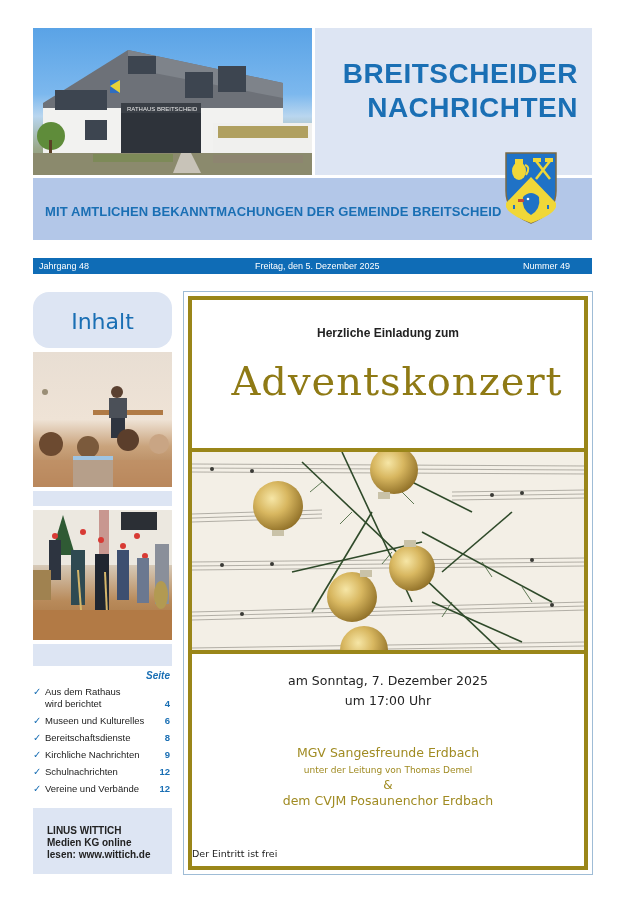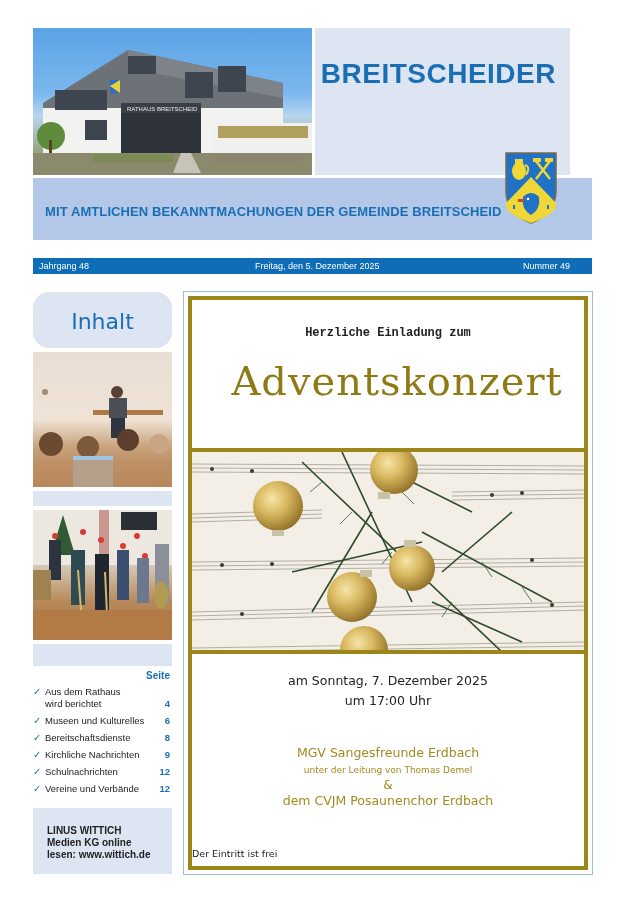--- a/index.html
+++ b/index.html
@@ -7,21 +7,21 @@
     body { position: relative; font-family: "DejaVu Sans", sans-serif; }
 
     
     .hero-photo {
       position: absolute; left: 33px; top: 28px; width: 279px; height: 147px;
       background: linear-gradient(180deg, #5aa3e6 0%, #7cb8ee 45%, #b9d6ef 60%, #9aa88a 82%, #8a8e70 100%);
       overflow: hidden;
     }
     .hero-photo svg { position: absolute; left: 0; top: 0; }
     .title-panel {
-      position: absolute; left: 315px; top: 28px; width: 255px; height: 147px;
+      position: absolute; left: 315px; top: 28px; width: 277px; height: 147px;
       background: #dde5f3;
     }
     .title-line {
       position: absolute; right: 14px;
       font-family: "Liberation Sans", sans-serif; font-weight: bold;
       font-size: 28px; color: #1a6fb4; letter-spacing: 0.5px; text-align: right;
     }
     .title-line.l1 { top: 30px; }
     .title-line.l2 { top: 64px; }
     .subtitle-band {
@@ -63,21 +63,21 @@
     }
     .gap-band { position: absolute; left: 0; width: 139px; background: #dde5f3; }
     .photo2 {
       position: absolute; left: 0; top: 218px; width: 139px; height: 130px;
       background: linear-gradient(180deg, #e7e4dc 0%, #d9cfc0 40%, #b88a5a 70%, #a26e3c 100%);
       overflow: hidden;
     }
     .toc { position: absolute; left: 0; top: 378px; width: 139px; }
     .toc-head {
       text-align: right; font-family: "Liberation Sans", sans-serif;
-      font-weight: bold; font-size: 10px; color: #1a6fb4; margin-bottom: 5px; padding-right: 2px;
+      font-weight: bold; font-size: 10px; color: #1a6fb4; margin-bottom: 5px; padding-right: 2px; font-style: italic;
     }
     .toc-item {
       position: relative; display: flex; align-items: flex-end;
       font-family: "Liberation Sans", sans-serif; font-size: 9.5px; color: #222;
       margin-bottom: 5px; line-height: 12px;
     }
     .toc-check { width: 12px; color: #1a6fb4; font-size: 10px; flex: none; align-self: flex-start; }
     .toc-label { flex: 1; }
     .toc-page { font-weight: bold; color: #1a6fb4; text-align: right; width: 20px; padding-right: 2px; }
     .wittich-box {
@@ -91,21 +91,21 @@
     .poster {
       position: absolute; left: 183px; top: 291px; width: 410px; height: 584px;
       border: 1px solid #9fbcd6; background: #ffffff;
     }
     .poster-frame {
       position: absolute; left: 4px; top: 4px; right: 4px; bottom: 4px;
       border: 4px solid #9a8619;
     }
     .invite-line {
       position: absolute; left: 0; right: 0; top: 26px; text-align: center;
-      font-family: Liberation Mono, monospace; font-weight: bold; font-size: 12px; color: #222;
+      font-family: Liberation Sans, sans-serif; font-weight: bold; font-size: 12px; color: #222;
     }
     .headline {
       position: absolute; left: 0; right: 0; top: 58px; text-align: center;
       font-family: "DejaVu Serif", serif; font-size: 40px; color: #8f7a15; letter-spacing: 1px; padding-left: 18px;
     }
     .poster-image {
       position: absolute; left: 0; right: 0; top: 148px; height: 206px;
       border-top: 4px solid #9a8619; border-bottom: 4px solid #9a8619;
       background: #f3efe6; overflow: hidden;
     }
@@ -157,20 +157,21 @@
 
     <rect x="0" y="125" width="279" height="22" fill="#8b8a6d"></rect>
     <rect x="60" y="126" width="80" height="8" fill="#7d8a58"></rect>
     <rect x="180" y="127" width="90" height="8" fill="#8d8570"></rect>
     <polygon points="148,125 158,125 168,145 140,145" fill="#c8c3b8"></polygon>
   </svg>
 </div>
 
 <div class="title-panel">
   <div class="title-line l1">BREITSCHEIDER</div>
+  <div class="title-line l2">NACHRICHTEN</div>
 </div>
 
 <div class="subtitle-band">
   <div class="subtitle-text">MIT AMTLICHEN BEKANNTMACHUNGEN DER GEMEINDE BREITSCHEID</div>
 </div>
 
 <div class="crest">
   <svg width="56" height="78" viewBox="0 0 56 78">
     <path d="M3,6 L53,6 L53,44 Q53,66 28,76 Q3,66 3,44 Z" fill="#1f72c6" stroke="#7a6a45" stroke-width="1.5"></path>
     <path d="M3,56 L28,30 L53,56 L53,44 L53,60 Q50,68 28,76 Q6,68 3,60 Z" fill="#f0d738"></path>

